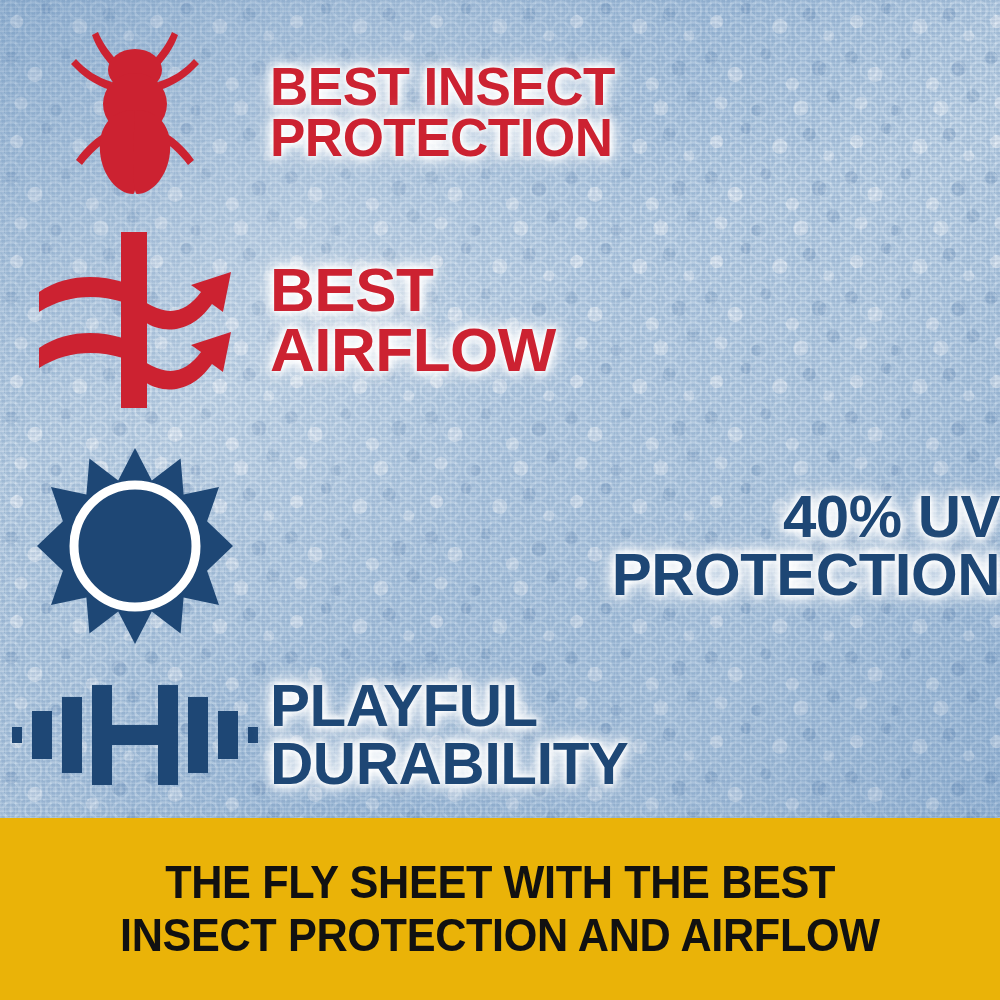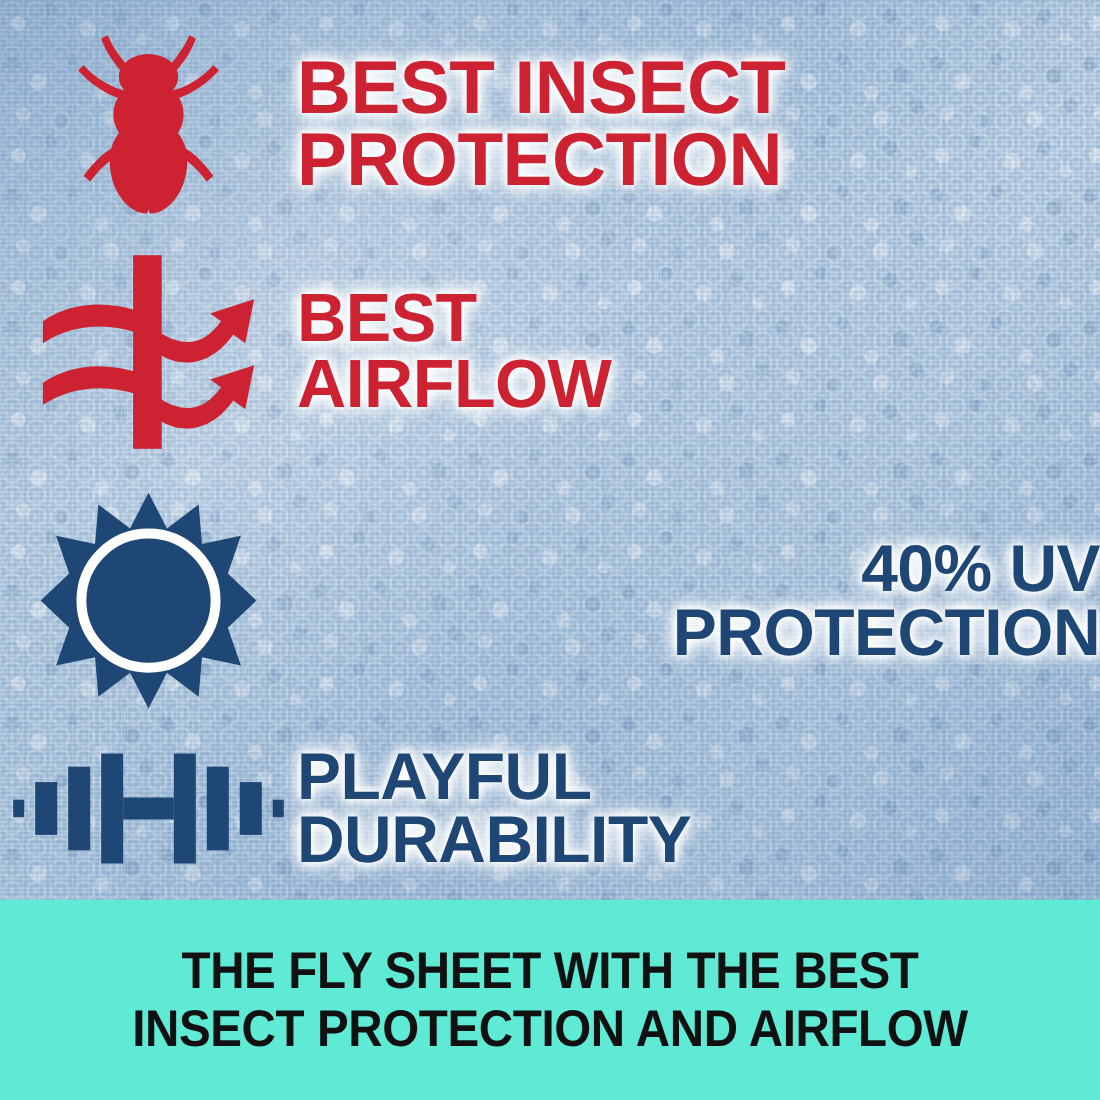--- a/index.html
+++ b/index.html
@@ -107,35 +107,36 @@
     text-shadow:
       0 0 6px #ffffff, 0 0 10px #ffffff, 0 0 14px #ffffff,
       0 0 18px rgba(255,255,255,.85), 0 0 24px rgba(255,255,255,.6);
   }
 
   #row-insect { top: 18px;  height: 190px; }
   #row-airflow { top: 222px; height: 195px; }
   #row-uv     { top: 438px; height: 215px; }
   #row-durability { top: 655px; height: 160px; justify-content: flex-end; }
 
-  #row-insect .feature-text { font-size: 68px; }
+  #row-insect .feature-text { font-size: 53px; }
   #row-airflow .feature-text { font-size: 62px; }
   #row-uv .feature-text { font-size: 60px; text-align: right; }
   #row-durability .feature-text { font-size: 60px; }
 
   
   .banner {
     position: absolute;
     left: 0;
     top: 818px;
     width: 1000px;
     height: 182px;
-    background: #5eead4;
+    background: #eab308;
     display: flex;
     flex-direction: column;
+    align-items: center;
     justify-content: center;
   }
   .banner-line {
     color: #111111;
     font-weight: 700;
     font-stretch: condensed;
     font-size: 47px;
     line-height: 1.12;
     letter-spacing: -0.4px;
     white-space: nowrap;

